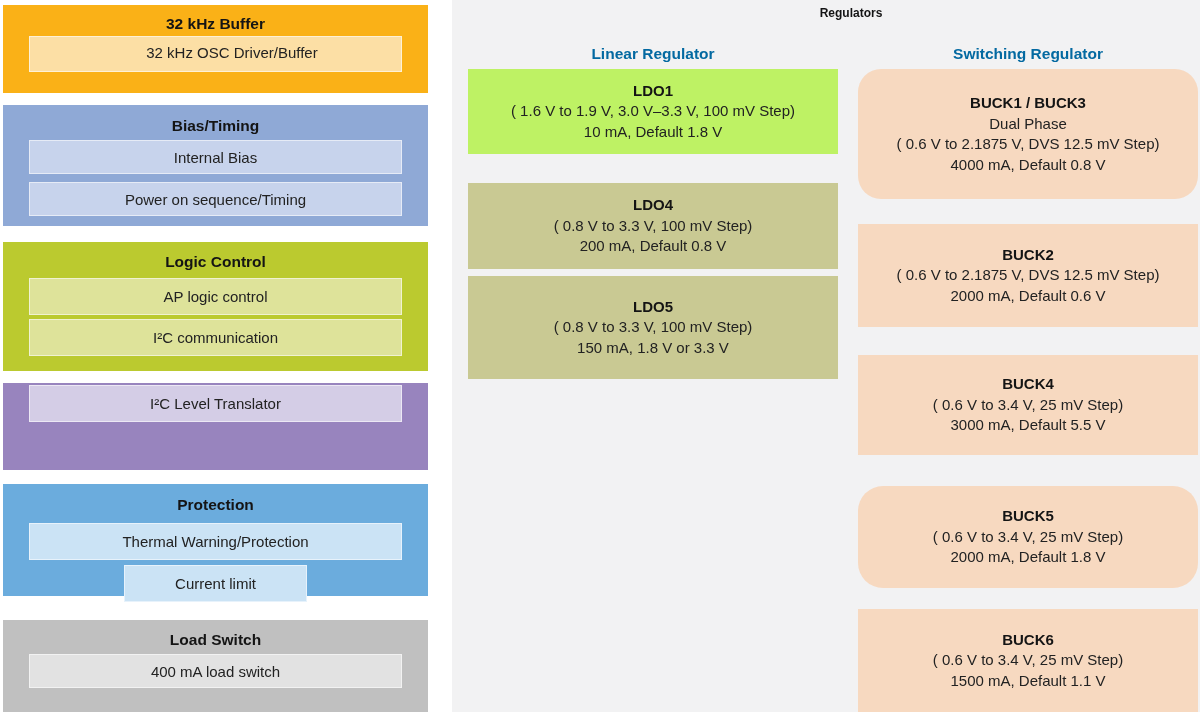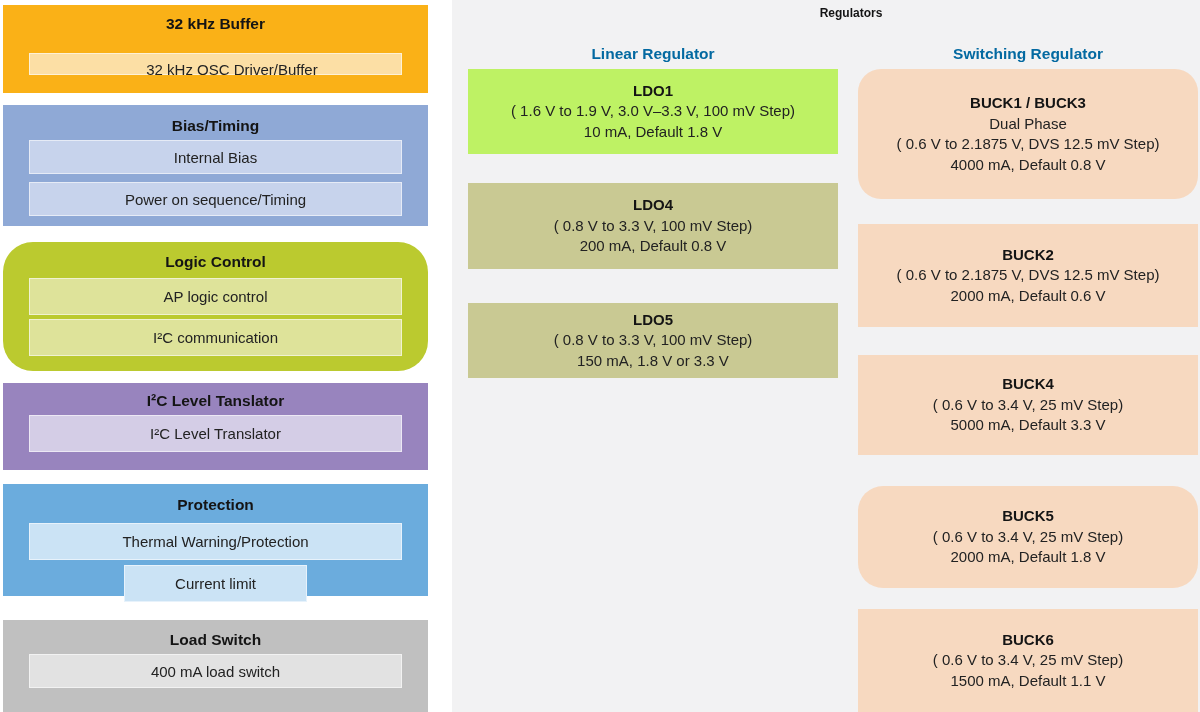--- a/index.html
+++ b/index.html
@@ -9,28 +9,28 @@
 
   
   .lblock { position:absolute; left:3px; width:425px; }
   .lblock .btitle { text-align:center; font-weight:bold; font-size:15.5px; line-height:24px; color:#141414; }
   .lblock .inner { margin:0 26px; height:34px; line-height:33px; text-align:center;
                    font-size:15px; color:#222; border:1px solid rgba(255,255,255,0.55); }
   .lblock .inner.narrow { width:183px; margin-left:auto; margin-right:auto; }
 
   #blk0 { top:5px;   height:88px; }
   #blk0 .btitle { padding-top:7px; }
-  #blk0 .inner { margin-top:17px; height:22px; line-height:32px;padding-left:33px; }
+  #blk0 .inner { margin-top:0; height:36px; line-height:32px;padding-left:33px; }
 
   #blk1 { top:105px; height:121px; }
   #blk1 .btitle { padding-top:9px; }
   #blk1 .i0 { margin-top:2px; }
   #blk1 .i1 { margin-top:8px; }
 
-  #blk2 { top:242px; height:129px;border-radius:30px; }
+  #blk2 { top:242px; height:129px; }
   #blk2 .btitle { padding-top:8px; }
   #blk2 .i0 { margin-top:4px; height:37px; line-height:36px; }
   #blk2 .i1 { margin-top:4px; height:37px; line-height:36px; }
 
   #blk3 { top:383px; height:87px; }
   #blk3 .btitle { padding-top:6px; }
   #blk3 .inner { margin-top:2px; height:37px; line-height:36px; }
 
   #blk4 { top:484px; height:112px; }
   #blk4 .btitle { padding-top:9px; }
@@ -51,21 +51,21 @@
   .col-header.switching { left:406px; width:340px; }
 
   .rblock { position:absolute; display:flex; flex-direction:column; justify-content:center;
             text-align:center; font-size:15px; line-height:20.5px; color:#222; padding:0 6px; }
   .rblock .rname { font-weight:bold; color:#141414; }
   .rblock.linear { left:16px; width:370px; }
   .rblock.switching { left:406px; width:340px; }
 
   #ldo0 { top:69px;  height:85px; }
   #ldo1 { top:183px; height:86px; }
-  #ldo2 { top:303px; height:75px; }
+  #ldo2 { top:276px; height:103px; }
 
   #buck0 { top:69px;  height:130px; }
   #buck1 { top:224px; height:103px; }
   #buck2 { top:355px; height:100px; }
   #buck3 { top:486px; height:102px; }
   #buck4 { top:609px; height:103px; }
 </style>
 </head>
 <body>
 
@@ -82,21 +82,20 @@
     <div class="inner i1" style="background: rgb(199, 211, 236);">Power on sequence/Timing</div>
   </div>
 
   <div class="lblock" id="blk2" style="background: rgb(187, 202, 47);">
     <div class="btitle">Logic Control</div>
     <div class="inner i0" style="background: rgb(222, 227, 154);">AP logic control</div>
     <div class="inner i1" style="background: rgb(222, 227, 154);">I²C communication</div>
   </div>
 
   <div class="lblock" id="blk3" style="background: rgb(152, 132, 190);">
-    <div class="btitle">I²C Level Tanslator</div>
     <div class="inner" style="background: rgb(212, 205, 230);">I²C Level Translator</div>
   </div>
 
   <div class="lblock" id="blk4" style="background: rgb(107, 172, 221);">
     <div class="btitle">Protection</div>
     <div class="inner i0" style="background: rgb(203, 227, 245);">Thermal Warning/Protection</div>
     <div class="inner i1 narrow" style="background: rgb(203, 227, 245);">Current limit</div>
   </div>
 
   <div class="lblock" id="blk5" style="background: rgb(192, 192, 192);">
@@ -133,21 +132,21 @@
       <div>4000 mA, Default 0.8 V</div>
     </div>
     <div class="rblock switching" id="buck1" style="background: rgb(247, 217, 192);">
       <div class="rname">BUCK2</div>
       <div>( 0.6 V to 2.1875 V, DVS 12.5 mV Step)</div>
       <div>2000 mA, Default 0.6 V</div>
     </div>
     <div class="rblock switching" id="buck2" style="background: rgb(247, 217, 192);">
       <div class="rname">BUCK4</div>
       <div>( 0.6 V to 3.4 V, 25 mV Step)</div>
-      <div>5000 mA, Default 3.3 V</div>
+      <div>3000 mA, Default 5.5 V</div>
     </div>
     <div class="rblock switching" id="buck3" style="background: rgb(247, 217, 192); border-radius: 25px;">
       <div class="rname">BUCK5</div>
       <div>( 0.6 V to 3.4 V, 25 mV Step)</div>
       <div>2000 mA, Default 1.8 V</div>
     </div>
     <div class="rblock switching" id="buck4" style="background: rgb(247, 217, 192);">
       <div class="rname">BUCK6</div>
       <div>( 0.6 V to 3.4 V, 25 mV Step)</div>
       <div>1500 mA, Default 1.1 V</div>

